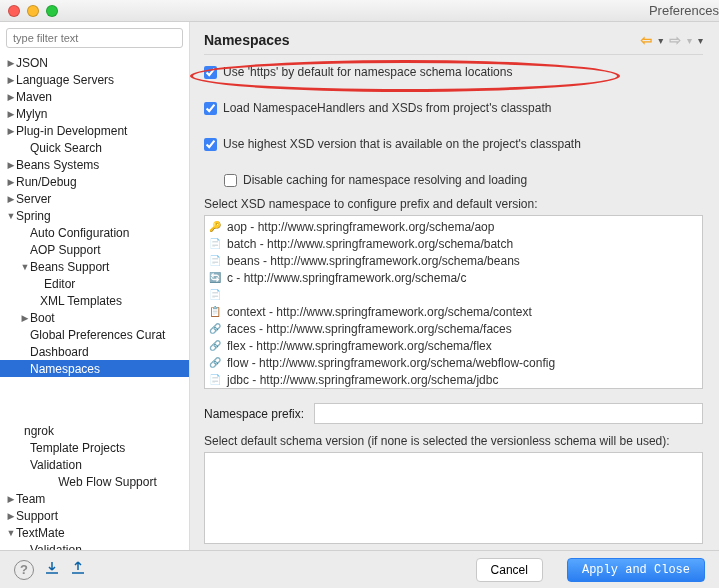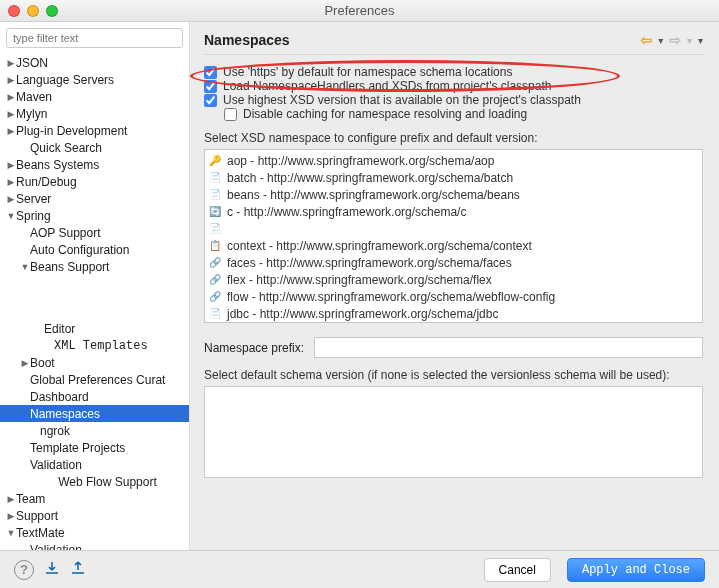--- a/index.html
+++ b/index.html
@@ -18,21 +18,21 @@
     border-bottom: 1px solid #d0d0d0;
     display: flex;
     align-items: center;
     position: relative;
   }
   .traffic { position: absolute; left: 8px; display: flex; gap: 7px; }
   .dot { width: 12px; height: 12px; border-radius: 50%; border: 0.5px solid rgba(0,0,0,.2); }
   .dot.red { background: #ff5f57; }
   .dot.yellow { background: #febc2e; }
   .dot.green { background: #28c840; }
-  .titlebar-title { flex: 1; text-align: center; font-size: 13px; color: #555; }
+  .titlebar-title { flex: 1; text-align: right; font-size: 13px; color: #555; }
   .body { display: flex; height: 528px; }
   .sidebar {
     width: 190px;
     background: #fff;
     border-right: 1px solid #dcdcdc;
     display: flex;
     flex-direction: column;
   }
   .filter {
     margin: 6px;
@@ -52,21 +52,21 @@
   .tree-item.selected { background:#2a6fd8; color:#fff; }
   .twist { width: 10px; text-align:center; font-size:9px; color:#6b6b6b; display:inline-block;}
   .tree-item.selected .twist { color:#fff; }
   .main { flex: 1; padding: 10px 16px 0 14px; display:flex; flex-direction:column; position:relative;}
   .main-header { display:flex; align-items:center; justify-content:space-between; border-bottom:1px solid #d6d6d6; padding-bottom:6px;}
   .main-title { font-weight: 600; font-size: 14px; }
   .nav-arrows { display:flex; gap:6px; align-items:center;}
   .arrow-back { color:#f6a623; font-size:14px; font-weight:bold;}
   .arrow-fwd { color:#bdbdbd; font-size:14px; font-weight:bold;}
   .menu-tri { color:#555; font-size:10px;}
-  .checks { margin-top: 10px; display:flex; flex-direction:column; gap:0; }
+  .checks { margin-top: 10px; display:flex; flex-direction:column; gap:22px; }
   .check-row { display:flex; align-items:center; gap:6px; font-size:12px; color:#333;}
   .check-row.indent { margin-left:20px; }
   .check-row input { accent-color:#3b82f6; width:13px; height:13px;}
   .label-row { margin-top:10px; font-size:12px; color:#333;}
   .ns-list {
     margin-top:4px; border:1px solid #c8c8c8; background:#fff;
     height:174px; overflow:hidden; padding:2px 4px;
     font-size:12px;
     position:relative;
   }
@@ -81,21 +81,21 @@
     padding: 0 14px;
     background:#ececec;
   }
   .bottom-left { display:flex; gap:10px; align-items:center;}
   .help-icon { width:20px; height:20px; border:1.5px solid #8a8a8a; border-radius:50%; color:#8a8a8a; display:flex; align-items:center; justify-content:center; font-size:13px; font-weight:bold;}
   .btn {
     height:24px; padding:0 14px; border-radius:4px; font-size:12px;
     border:1px solid #c8c8c8; background:#fff; cursor:pointer;
   }
   .btn.primary { background:linear-gradient(#57a6ff,#2a7ef0); color:#fff; border-color:#2a7ef0;font-family:Liberation Mono, monospace;}
-  .bottom-right { display:flex; gap:16px;}
+  .bottom-right { display:flex; gap:24px;}
   .red-ellipse {
     position:absolute; left:190px; top:60px;
     width:430px; height:32px;
     border:3px solid #e3352f; border-radius:50%;
     pointer-events:none;
   }
   .small-svg-icon { width:16px; height:16px; }
   .ie-icon { color:#0b63a8; }
 </style>
 </head>
@@ -149,55 +149,55 @@
         <div class="tree-item" style="padding-left: 6px;">
           <span class="twist">▶</span>
           <span>Server</span>
         </div>
         <div class="tree-item" style="padding-left: 6px;">
           <span class="twist">▼</span>
           <span>Spring</span>
         </div>
         <div class="tree-item" style="padding-left: 20px;">
           <span class="twist"></span>
+          <span>Auto Configuration</span>
+        </div>
+        <div class="tree-item" style="padding-left: 20px;">
+          <span class="twist"></span>
           <span>AOP Support</span>
-        </div>
-        <div class="tree-item" style="padding-left: 20px;">
-          <span class="twist"></span>
-          <span>Auto Configuration</span>
         </div>
         <div class="tree-item" style="padding-left: 20px;">
           <span class="twist">▼</span>
           <span>Beans Support</span>
         </div>
-        <div class="tree-item" style="padding-left: 34px; margin-top: 45px;">
+        <div class="tree-item" style="padding-left: 34px;">
           <span class="twist"></span>
           <span>Editor</span>
         </div>
-        <div class="tree-item" style="padding-left: 44px; font-family: Liberation Mono, monospace;">
+        <div class="tree-item" style="padding-left: 30px;">
           <span class="twist"></span>
           <span>XML Templates</span>
         </div>
         <div class="tree-item" style="padding-left: 20px;">
           <span class="twist">▶</span>
           <span>Boot</span>
         </div>
         <div class="tree-item" style="padding-left: 20px;">
           <span class="twist"></span>
           <span>Global Preferences Curat</span>
         </div>
         <div class="tree-item" style="padding-left: 20px;">
           <span class="twist"></span>
           <span>Dashboard</span>
         </div>
         <div class="tree-item selected" style="padding-left: 20px;">
           <span class="twist"></span>
           <span>Namespaces</span>
         </div>
-        <div class="tree-item" style="padding-left: 30px;">
+        <div class="tree-item" style="padding-left: 14px; margin-top: 45px;">
           <span class="twist"></span>
           <span>ngrok</span>
         </div>
         <div class="tree-item" style="padding-left: 20px;">
           <span class="twist"></span>
           <span>Template Projects</span>
         </div>
         <div class="tree-item" style="padding-left: 20px;">
           <span class="twist"></span>
           <span>Validation</span>

